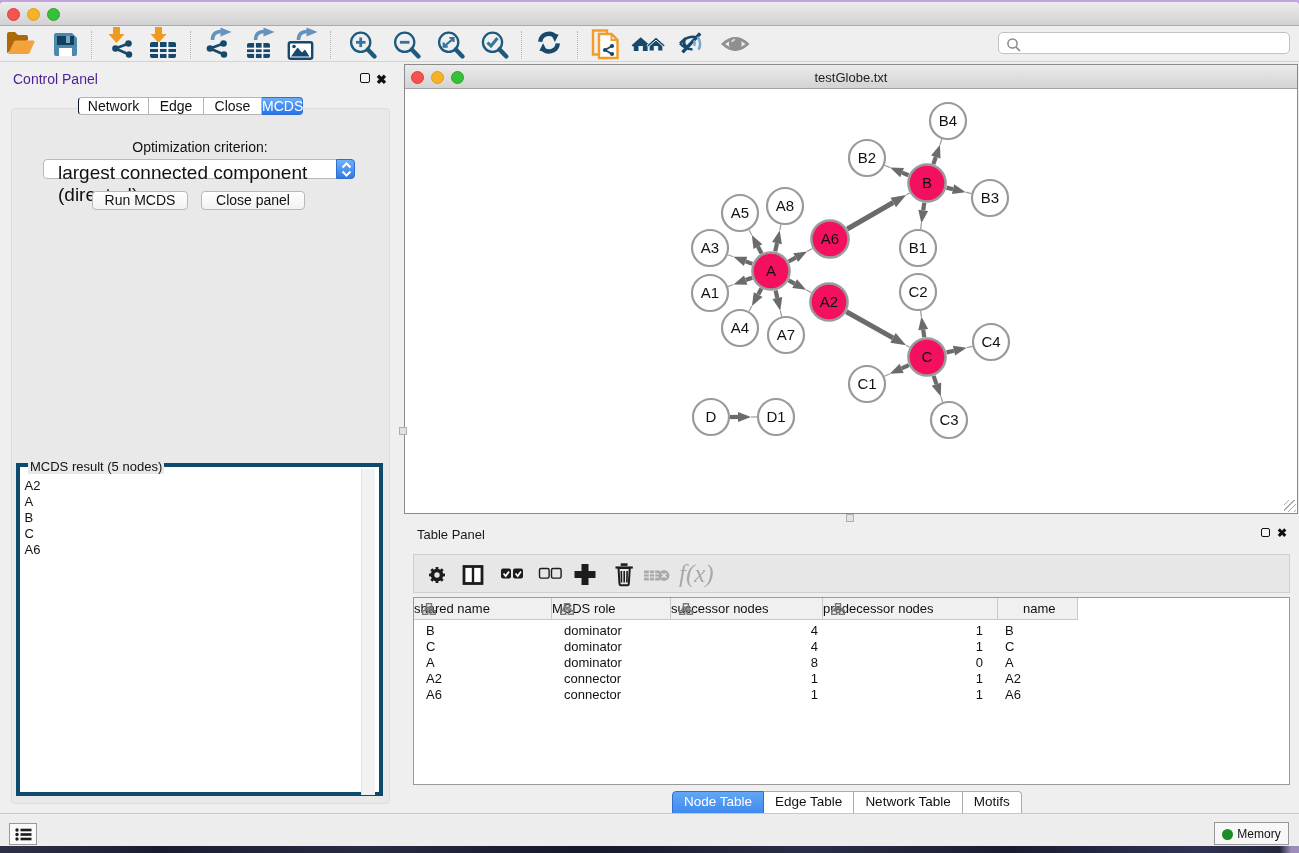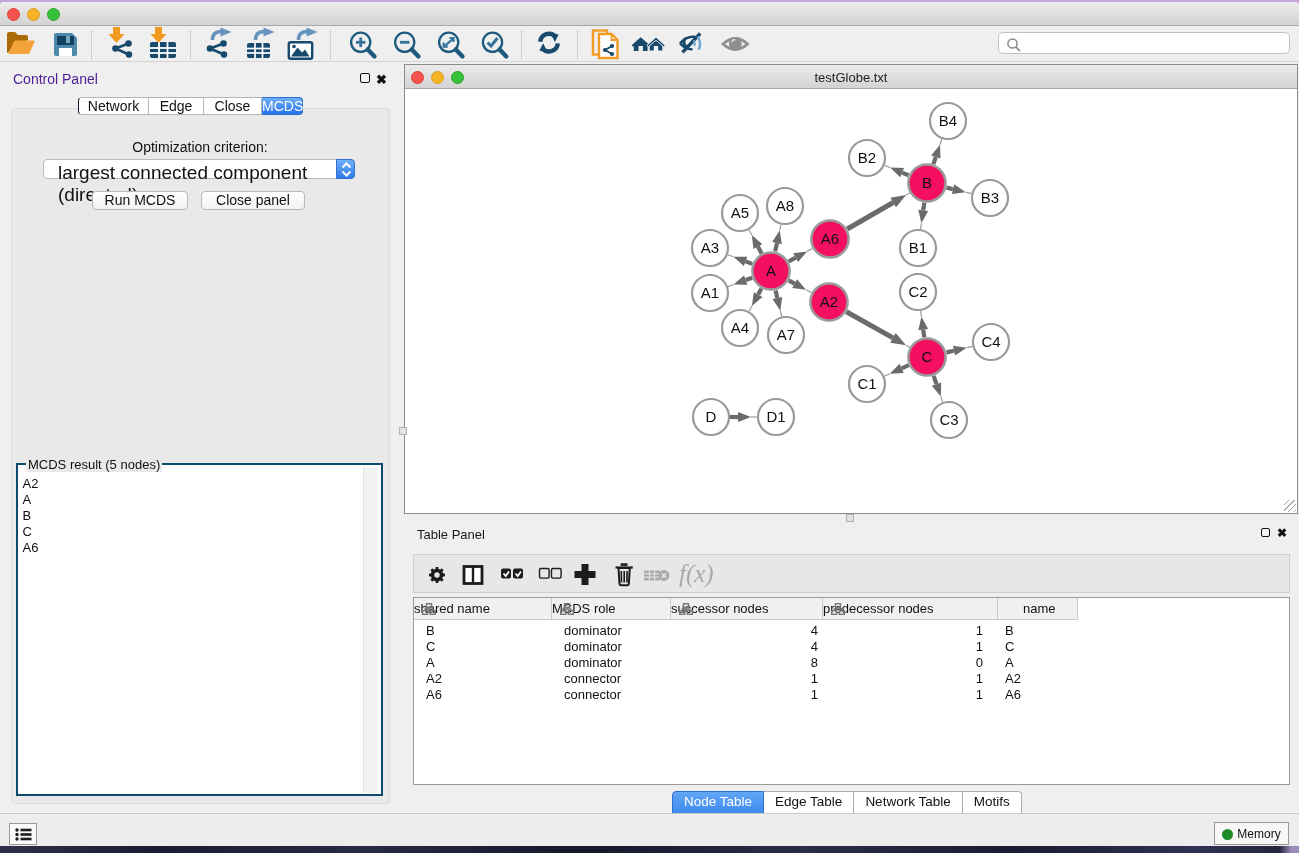--- a/index.html
+++ b/index.html
@@ -29,21 +29,21 @@
 .tab:first-child { border-left:1px solid #0f172a; border-radius:4px 0 0 4px; }
 .tab.sel { background:linear-gradient(#6caef8,#2574ec); color:#fff; border-color:#2e6fd0; border-radius:0 4px 4px 0; }
 #opt-label { position:absolute; left:0px; top:137px; width:400px; text-align:center; font-size:14px; color:#111; }
 #dropdown { position:absolute; left:43px; top:157px; width:312px; height:20px; background:#fff; border:1px solid #b9b9b9; border-radius:4px; }
 #dropdown .txt { position:absolute; left:14px; top:2px; font-size:19px; color:#111; }
 #dd-btn { position:absolute; right:-1px; top:-1px; width:19px; height:20px; border-radius:0 4px 4px 0;
   background:linear-gradient(#71b1f9,#2e7ae8); border:1px solid #2e6fd0; }
 .btn { position:absolute; height:19px; background:linear-gradient(#ffffff,#f2f2f2); border:1px solid #b9b9b9; border-radius:4px; font-size:14px; color:#111; text-align:center; line-height:17px; }
 #btn-run { left:92px; top:189px; width:96px; }
 #btn-close { left:201px; top:189px; width:104px; }
-#fieldset { position:absolute; left:16px; top:461px; width:367px; height:333px; border:2px solid #0c4a6e; background:#fff; }
+#fieldset { position:absolute; left:16px; top:461px; width:367px; height:333px; border:4px solid #0c4a6e; background:#fff; }
 #fs-legend { position:absolute; left:8px; top:-8px; background:#e9e9e9; padding:0 2px; font-size:13px; color:#111; }
 #fs-list { position:absolute; left:1px; top:11px; font-size:13px; color:#111; line-height:16px; }
 #fs-scroll { position:absolute; right:4px; top:2px; width:14px; height:326px; background:#f2f2f2; border-left:1px solid #e0e0e0; }
 
 #netwin { position:absolute; left:404px; top:62px; width:894px; height:450px; background:#fff; border:1px solid #8b8b8b; }
 #net-title { position:absolute; left:0; top:0; width:100%; height:24px; background:linear-gradient(#ebebeb,#d3d3d3); border-bottom:1px solid #a5a5a5;text-decoration:underline; }
 #net-title .t1 { left:6px;  background:#f4534e; border:1px solid #dd3e37; }
 #net-title .t2 { left:26px; background:#f6b226; border:1px solid #dd9e20; }
 #net-title .t3 { left:46px; background:#37c13a; border:1px solid #2aa32d; }
 #net-title .txt { position:absolute; top:5px; width:100%; text-align:center; font-size:13px; color:#222; }

